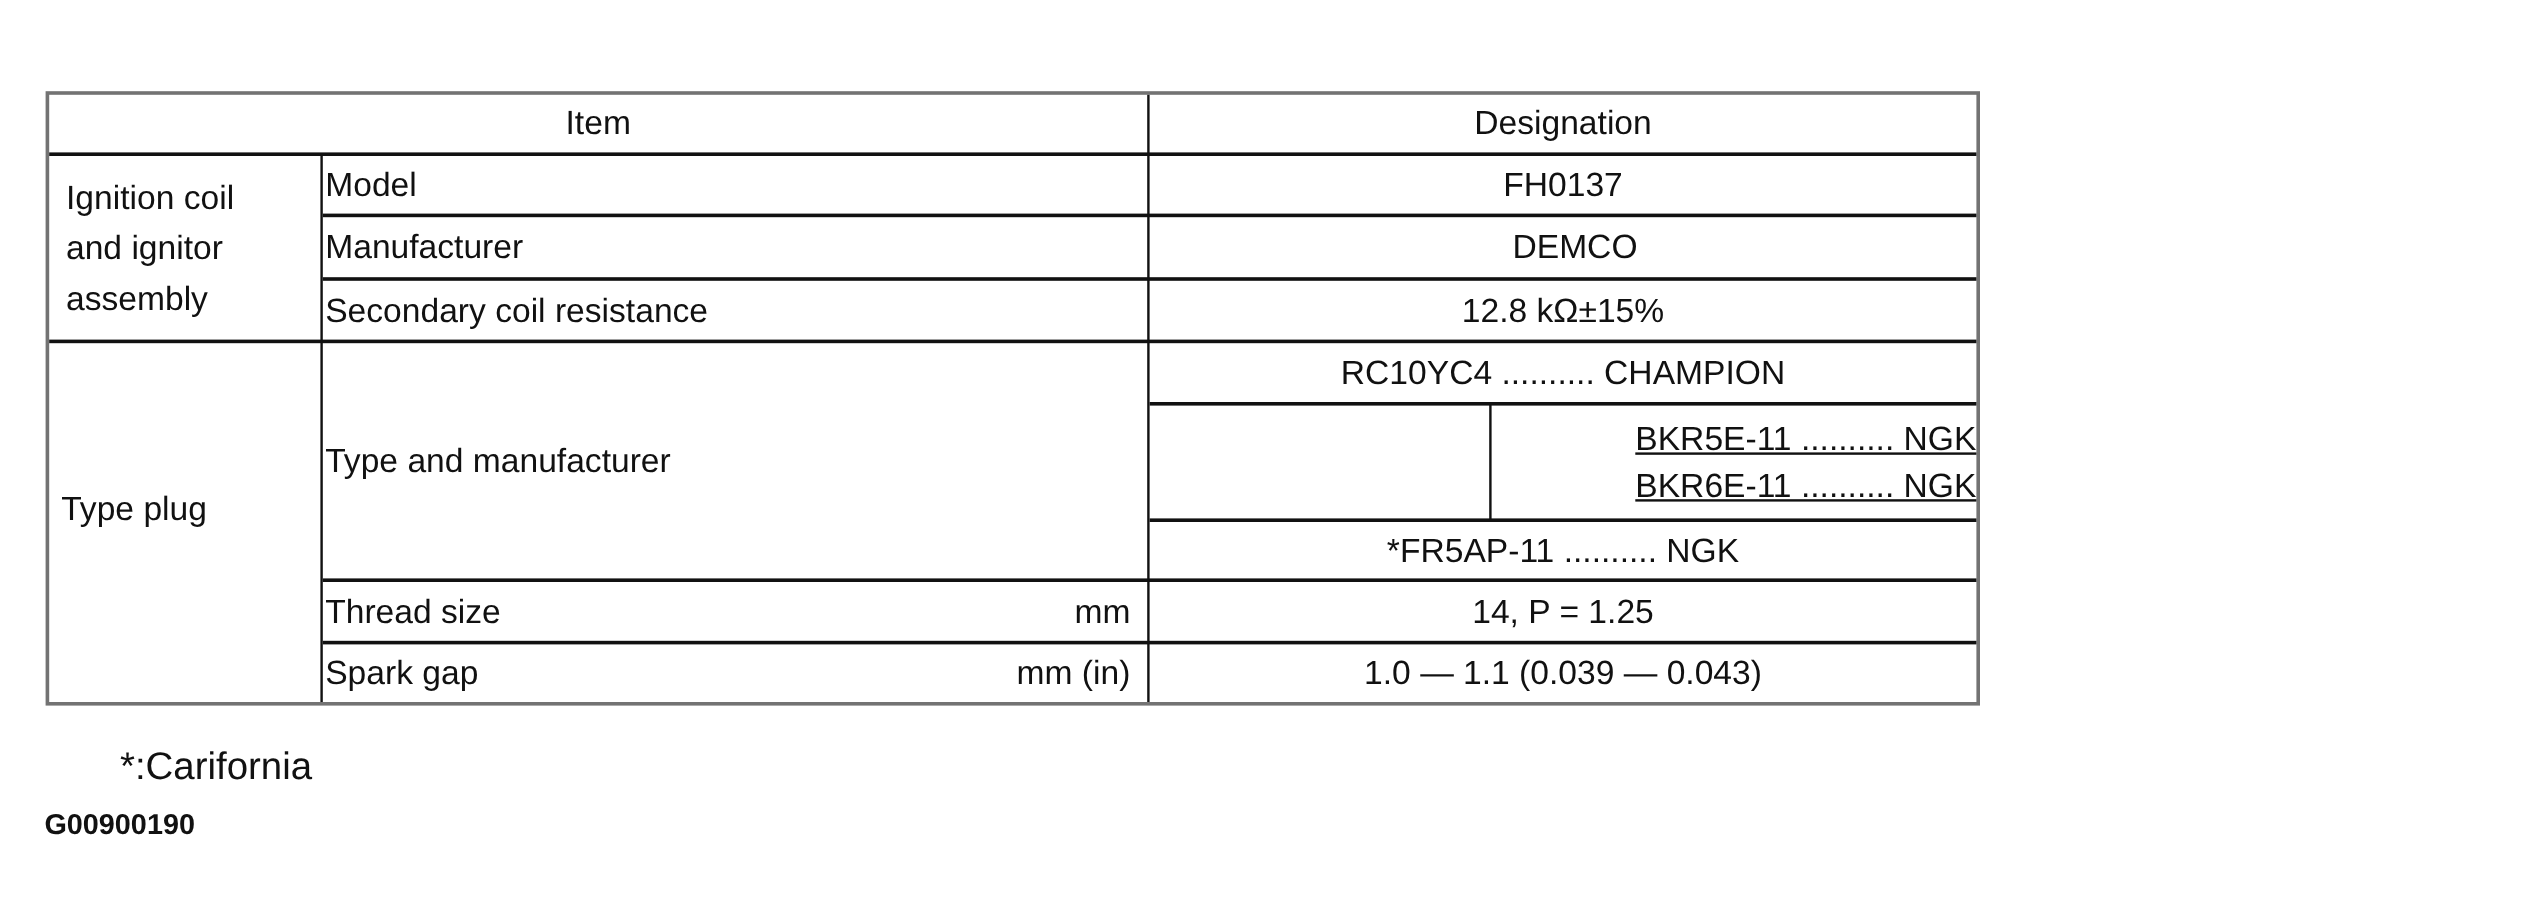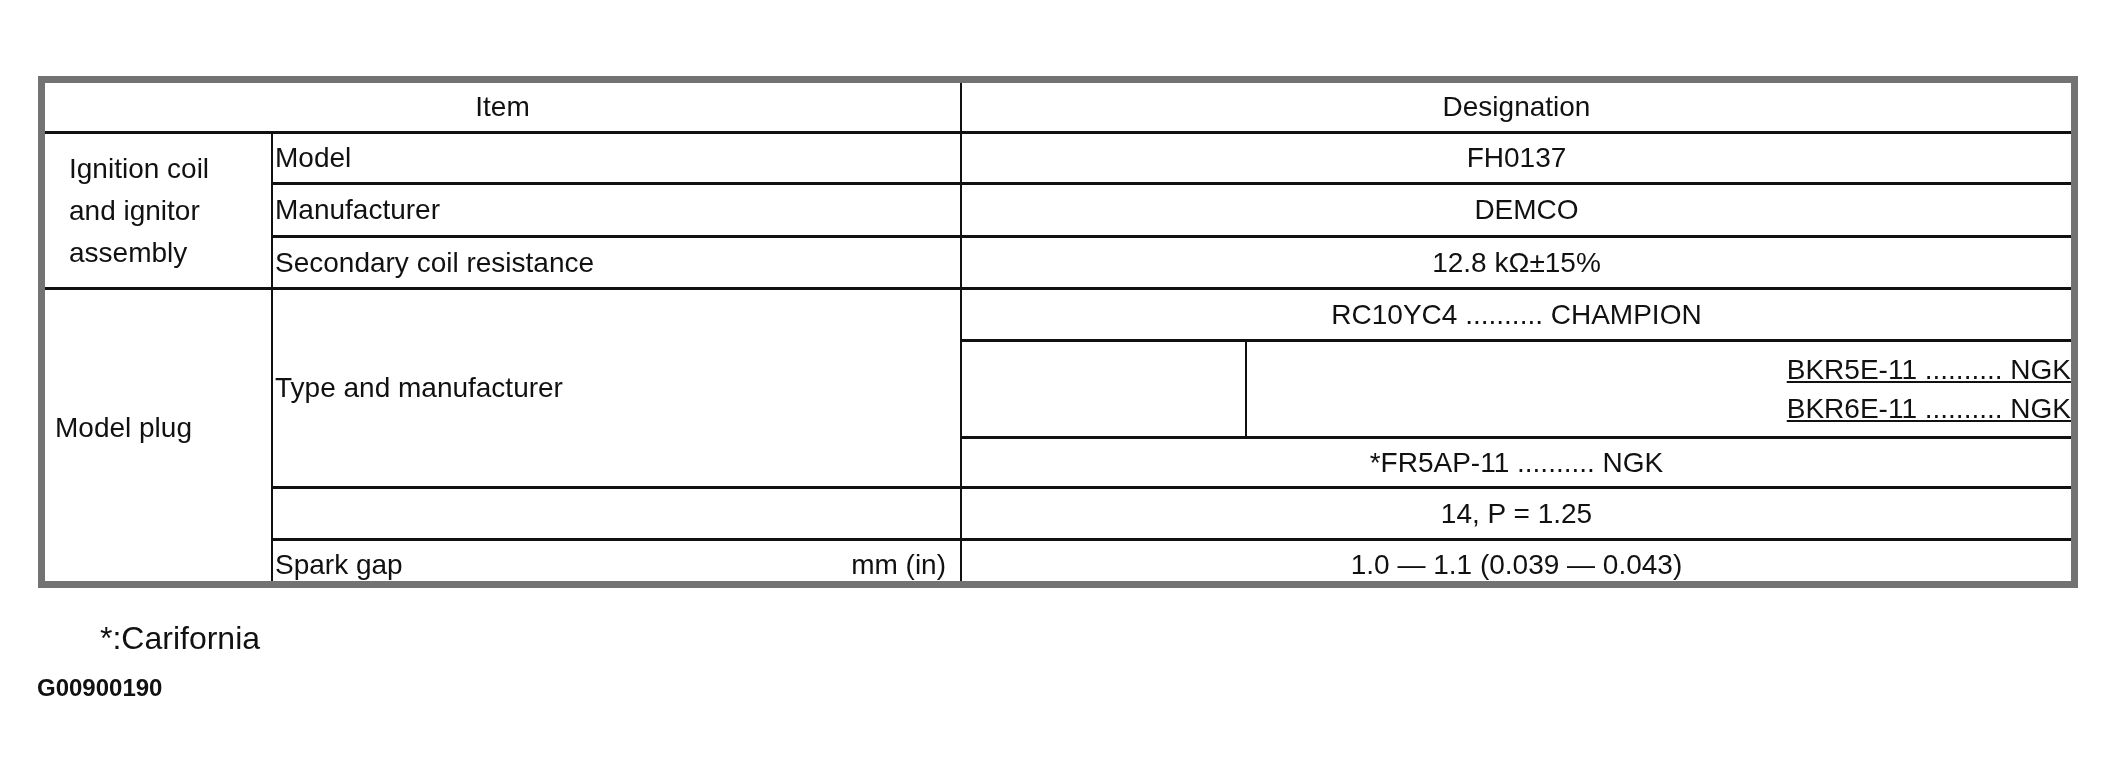--- a/index.html
+++ b/index.html
@@ -1,19 +1,19 @@
 <!DOCTYPE html>
 <html><head>
 <meta charset="utf-8">
 <style>
   html, body { margin:0; padding:0; background:#ffffff; }
   body { width:2116px; height:768px; position:relative; overflow:hidden;
          font-family:"Liberation Sans", sans-serif; color:#111; }
-  .tbl { position:absolute; left:38px; top:76px; width:2040px; height:512px;
-         border:7px solid #737373; box-sizing:border-box; }
+  .tbl { position:absolute; left:38px; top:76px; width:1612px; height:512px;
+         border:3px solid #737373; box-sizing:border-box; }
   .hl { position:absolute; height:3px; background:#111; }
   .vl { position:absolute; width:2px; background:#111; }
   .cell { position:absolute; display:flex; align-items:center; font-size:28px; line-height:1.2; box-sizing:border-box; }
   .c { justify-content:center; text-align:center; }
   .l { justify-content:flex-start; padding-left:2px;border-radius:18px; }
   .unit { position:absolute; right:14px; }
   .foot1 { position:absolute; left:100px; top:620px; font-size:32px; }
   .foot2 { position:absolute; left:37px; top:674px; font-size:24px; font-weight:bold; }
   .multi { display:flex; flex-direction:column; }
 </style>
@@ -31,48 +31,52 @@
   <div class="hl" style="left:228px;right:0;top:403px;"></div>
   <div class="hl" style="left:228px;right:0;top:455px;"></div>
 
   <div class="vl" style="left:226px;top:50px;bottom:0;"></div>
   <div class="vl" style="left:915px;top:0;bottom:0;"></div>
   <div class="vl" style="left:1200px;top:258px;height:96px;"></div>
 
   <div class="cell c" style="left:0;width:915px;top:0;height:48px;">Item</div>
   <div class="cell c" style="left:917px;right:0;top:0;height:48px;">Designation</div>
 
-  <div class="cell multi" style="left:0;width:226px;top:51px;height:153px;padding-left:24px;justify-content:center;align-items:flex-start;line-height:1.5;">
+  <div class="cell multi" style="left:0;width:226px;top:51px;height:153px;padding-left:14px;justify-content:center;align-items:flex-start;line-height:1.5;">
     <span>Ignition coil</span>
     <span>and ignitor</span>
     <span>assembly</span>
   </div>
 
   <div class="cell l" style="left:228px;width:687px;top:51px;height:48px;">Model</div>
   <div class="cell c" style="left:917px;right:0;top:51px;height:48px;">FH0137</div>
 
   <div class="cell l" style="left:228px;width:687px;top:102px;height:50px;">Manufacturer</div>
   <div class="cell c" style="left:917px;right:0;top:102px;height:50px;margin-left:20px;">DEMCO</div>
 
   <div class="cell l" style="left:228px;width:687px;top:155px;height:49px;">Secondary coil resistance</div>
   <div class="cell c" style="left:917px;right:0;top:155px;height:49px;">12.8 kΩ±15%</div>
 
-  <div class="cell" style="left:0;width:226px;top:207px;height:305px;padding-left:10px;padding-bottom:30px;">Model plug</div>
+  <div class="cell" style="left:0;width:226px;top:207px;height:305px;padding-left:10px;padding-bottom:30px;">Type plug</div>
 
   <div class="cell l" style="left:228px;width:687px;top:207px;height:196px;">Type and manufacturer</div>
 
   <div class="cell c" style="left:917px;right:0;top:207px;height:49px;">RC10YC4 .......... CHAMPION</div>
 
   <div class="cell multi" style="left:1271px;right:0;top:259px;height:94px;padding-left:20px;justify-content:center;align-items:flex-end;line-height:1.4;text-decoration:underline;">
     <span>BKR5E-11 .......... NGK</span>
     <span>BKR6E-11 .......... NGK</span>
   </div>
 
   <div class="cell c" style="left:917px;right:0;top:356px;height:47px;">*FR5AP-11 .......... NGK</div>
 
+  <div class="cell l" style="left:228px;width:687px;top:406px;height:49px;">
+    <span>Thread size</span>
+    <span class="unit">mm</span>
+  </div>
   <div class="cell c" style="left:917px;right:0;top:406px;height:49px;">14, P = 1.25</div>
 
   <div class="cell l" style="left:228px;width:687px;top:458px;height:48px;">
     <span>Spark gap</span>
     <span class="unit">mm (in)</span>
   </div>
   <div class="cell c" style="left:917px;right:0;top:458px;height:48px;">1.0 — 1.1 (0.039 — 0.043)</div>
 </div>
 
 <div class="foot1">*:Carifornia</div>

